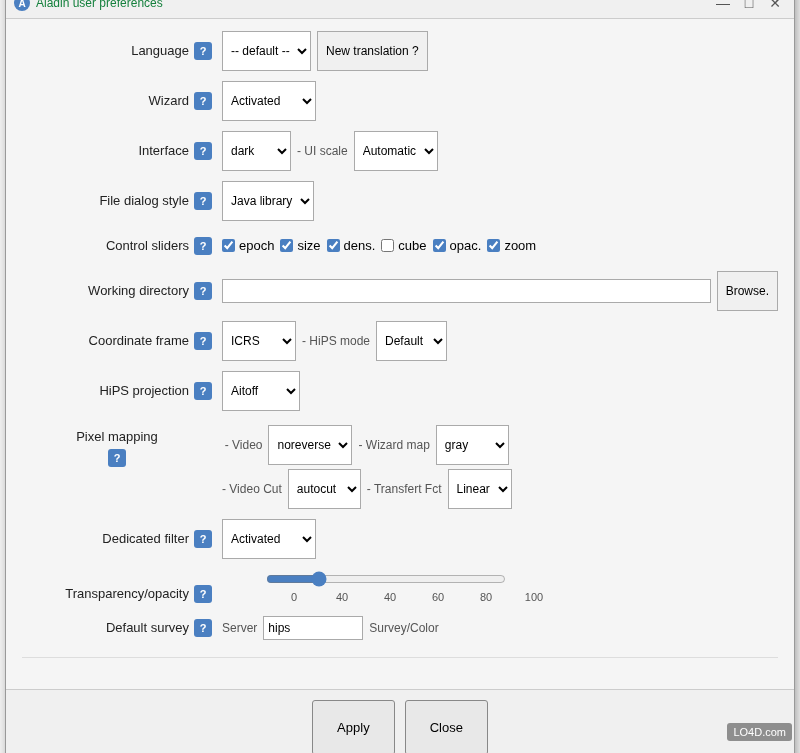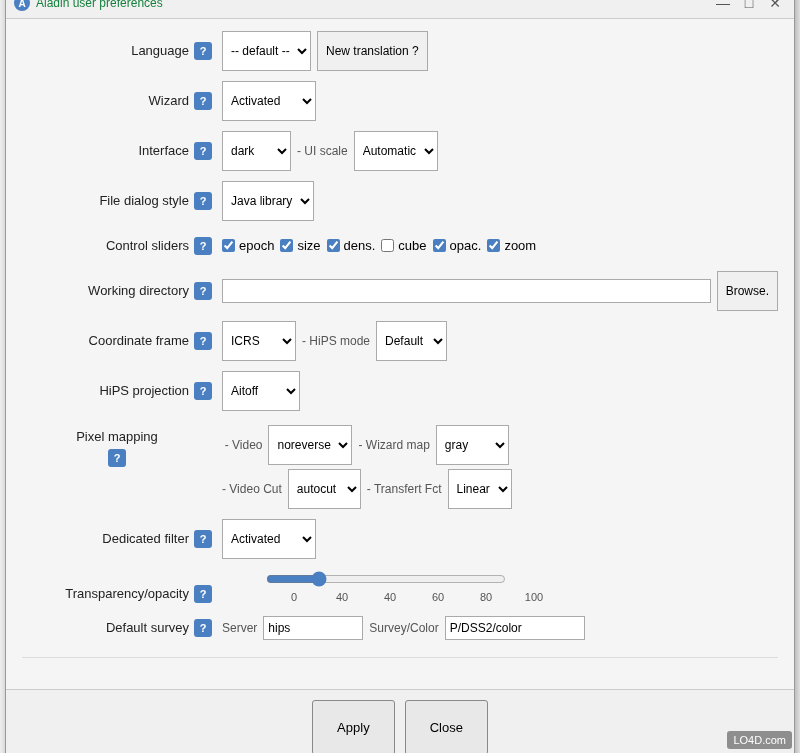--- a/index.html
+++ b/index.html
@@ -191,21 +191,21 @@
     .footer-btn {
       padding: 19px 24px;
       border: 1px solid #888;
       background: #e8e8e8;
       cursor: pointer;
       font-size: 13px;
       border-radius: 3px;
     }
     .watermark {
       position: fixed;
-      bottom: 4px;
+      bottom: 12px;
       right: 8px;
       background: rgba(100,100,100,0.7);
       color: white;
       font-size: 11px;
       padding: 3px 6px;
       border-radius: 3px;
     }
   </style>
 </head>
 <body>
@@ -438,21 +438,20 @@
 
     <div class="row">
       <div class="label-cell">
         <span>Default survey</span>
         <button class="help-btn">?</button>
       </div>
       <div class="controls-cell">
         <span class="separator-text">Server</span>
         <input type="text" value="hips" style="width: 100px;">
         <span class="separator-text">Survey/Color</span>
-        <input type="text" value="P/DSS2/color" style="width: 140px;">
       </div>
     </div>
 
     <div style="height:20px; border-top:1px solid #ddd; margin-top:4px;"></div>
 
   </div>
 
   <div class="footer">
     <button class="footer-btn">Apply</button>
     <button class="footer-btn">Close</button>

